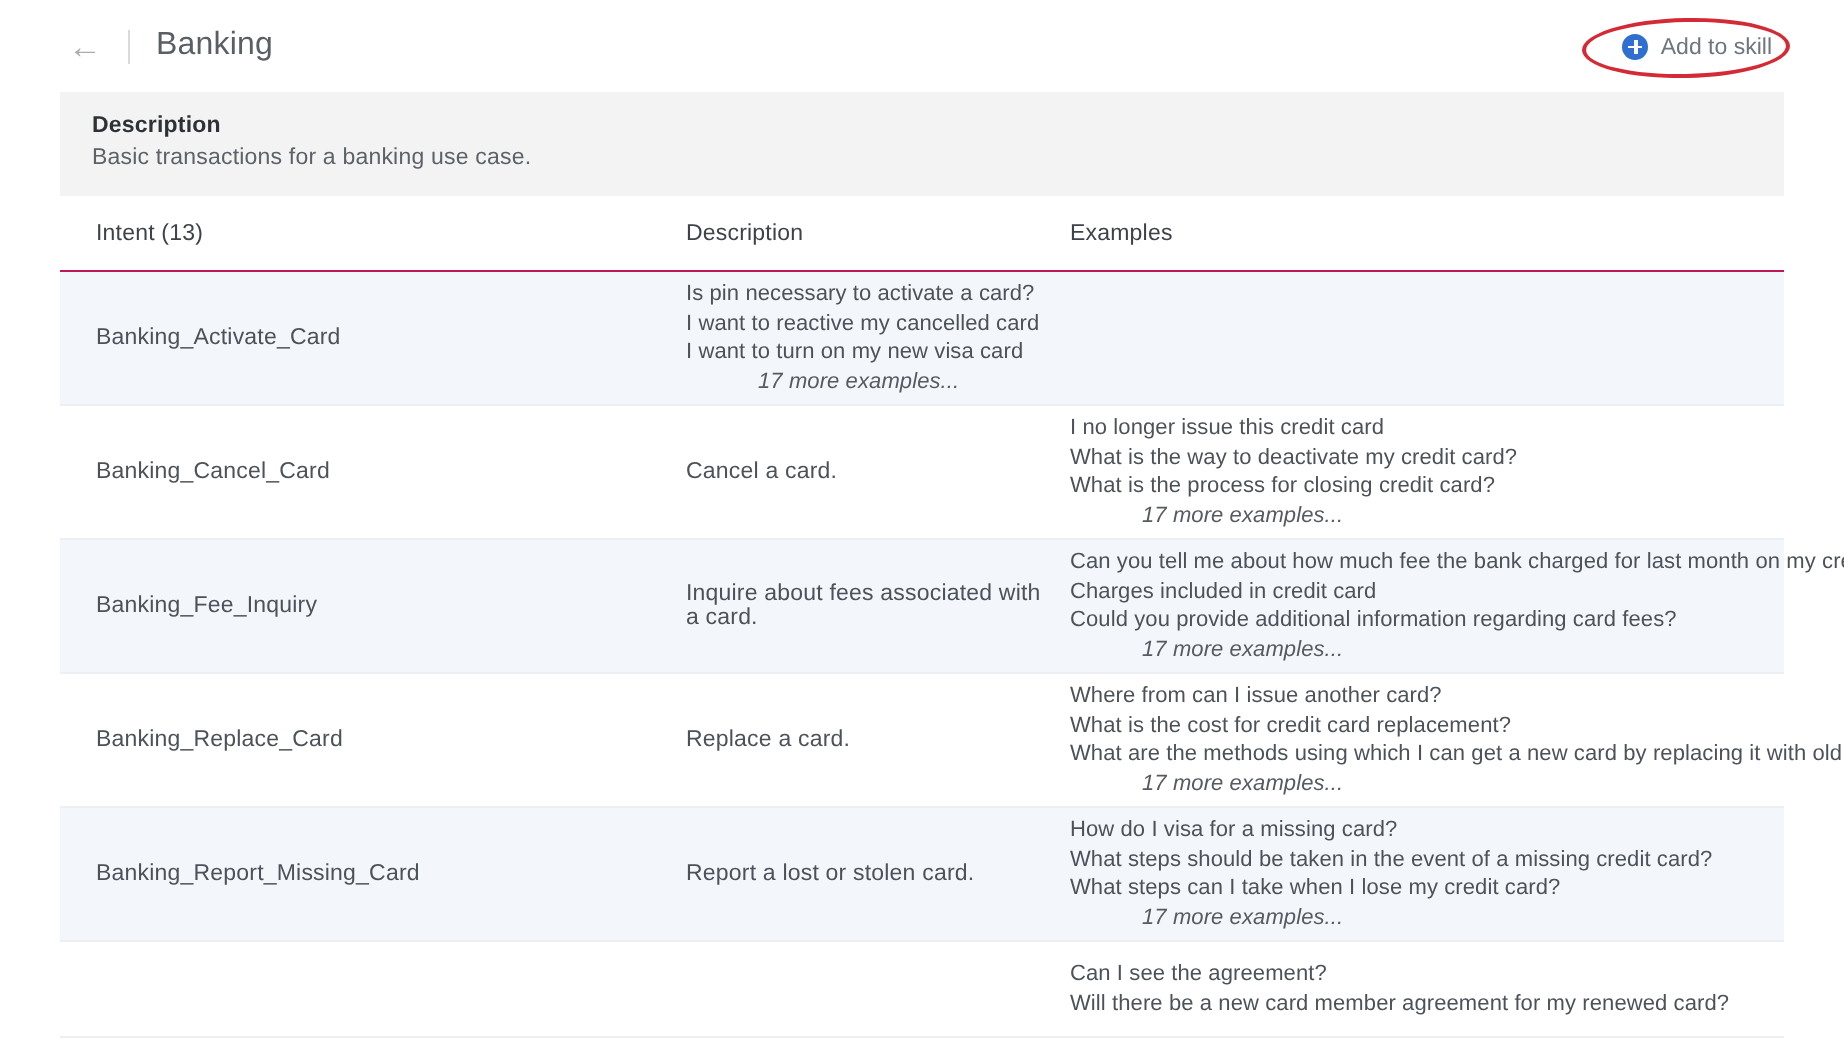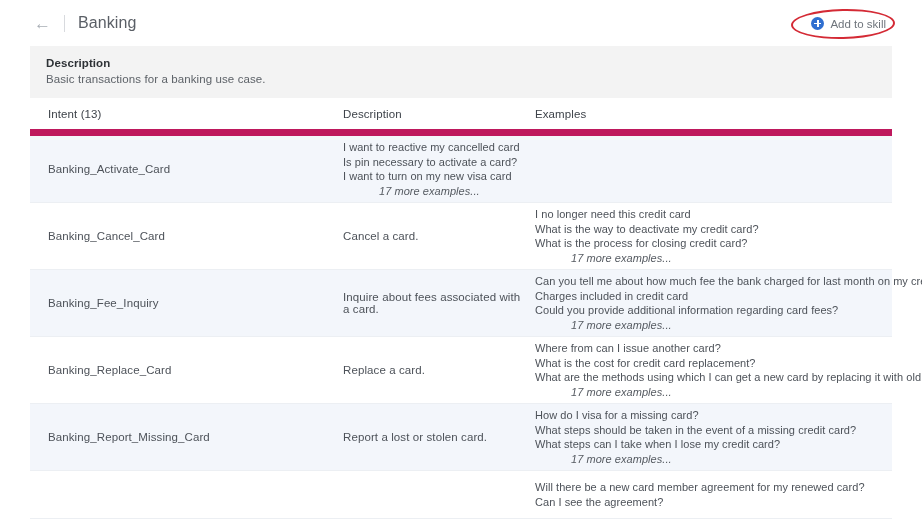--- a/index.html
+++ b/index.html
@@ -142,21 +142,21 @@
   .table-row {
     display: flex;
     align-items: center;
     padding: 0 18px;
     position: relative;
   }
 
   .table-header {
     height: 38px;
     background: #ffffff;
-    border-bottom: 7px solid #be185d;
+    border-bottom: 1px solid #be185d;
   }
 
   .th {
     font-size: 11.5px;
     color: #3e434a;
     font-weight: 400;
     letter-spacing: .1px;
   }
 
   .col-intent   { width: 295px; flex: 0 0 295px; }
@@ -239,31 +239,31 @@
     <div class="table-row table-header">
       <div class="th col-intent">Intent (13)</div>
       <div class="th col-desc">Description</div>
       <div class="th col-examples">Examples</div>
     </div>
 
     <div id="rows-container">
         <div class="table-row data-row tinted">
           <div class="cell-intent col-intent">Banking_Activate_Card</div>
           <div class="cell-examples col-examples">
+            <div class="example-line">Is pin necessary to activate a card?</div>
             <div class="example-line">I want to reactive my cancelled card</div>
-            <div class="example-line">Is pin necessary to activate a card?</div>
             <div class="example-line">I want to turn on my new visa card</div>
             <div class="example-line more-examples">17 more examples...</div>
           </div>
         </div>
         <div class="table-row data-row plain">
           <div class="cell-intent col-intent">Banking_Cancel_Card</div>
           <div class="cell-desc col-desc">Cancel a card.</div>
           <div class="cell-examples col-examples">
-            <div class="example-line">I no longer need this credit card</div>
+            <div class="example-line">I no longer issue this credit card</div>
             <div class="example-line">What is the way to deactivate my credit card?</div>
             <div class="example-line">What is the process for closing credit card?</div>
             <div class="example-line more-examples">17 more examples...</div>
           </div>
         </div>
         <div class="table-row data-row tinted">
           <div class="cell-intent col-intent">Banking_Fee_Inquiry</div>
           <div class="cell-desc col-desc">Inquire about fees associated with a card.</div>
           <div class="cell-examples col-examples">
             <div class="example-line">Can you tell me about how much fee the bank charged for last month on my credit card?</div>
@@ -289,21 +289,21 @@
             <div class="example-line">How do I visa for a missing card?</div>
             <div class="example-line">What steps should be taken in the event of a missing credit card?</div>
             <div class="example-line">What steps can I take when I lose my credit card?</div>
             <div class="example-line more-examples">17 more examples...</div>
           </div>
         </div>
         <div class="table-row data-row plain partial">
           <div class="cell-intent col-intent"></div>
           <div class="cell-desc col-desc"></div>
           <div class="cell-examples col-examples">
+            <div class="example-line">Can I see the agreement?</div>
             <div class="example-line">Will there be a new card member agreement for my renewed card?</div>
-            <div class="example-line">Can I see the agreement?</div>
           </div>
         </div>
       </div>
 
   </div>
 
 </div>
 
 </body></html>

